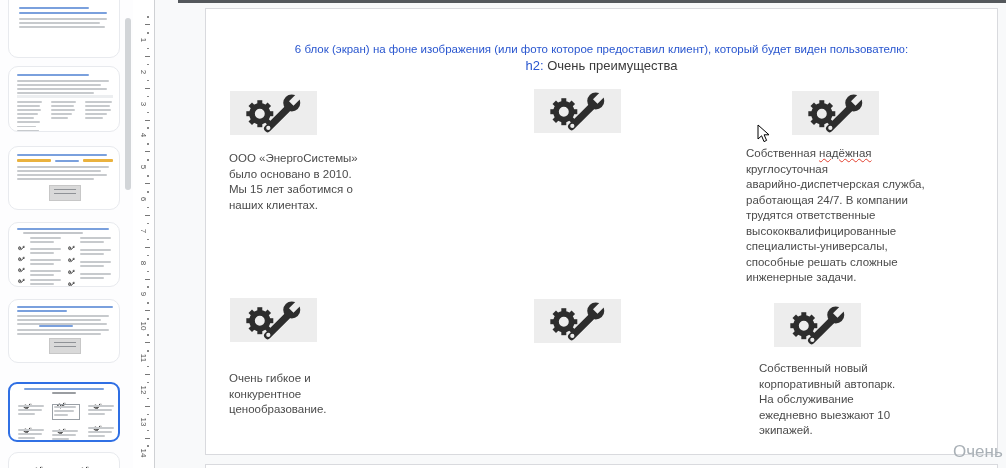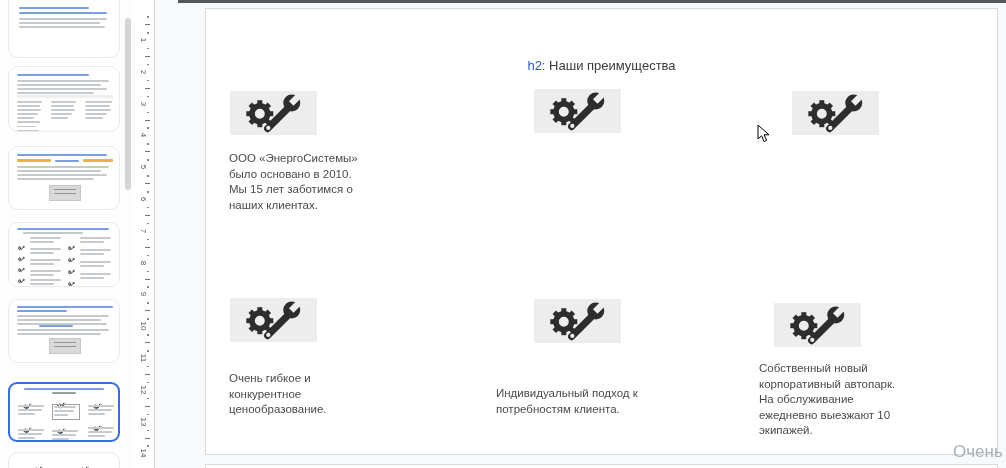--- a/index.html
+++ b/index.html
@@ -355,21 +355,22 @@
     <div class="dash" style="top: 405.7px;"></div>
     <div class="dot" style="top: 413.6px;"></div>
     <div class="num" style="top: 417.6px;">13</div>
     <div class="dot" style="top: 429.5px;"></div>
     <div class="dash" style="top: 437.5px;"></div>
     <div class="dot" style="top: 445.4px;"></div>
     <div class="num" style="top: 449.4px;">14</div>
   </div>
 
 <div class="page">
-  <div class="h2-line"><span class="pfx">h2:</span><span> Наши преимущества</span></div>
+  <div class="note-line">6 блок (экран) на фоне изображения (или фото которое предоставил клиент), который будет виден пользователю:</div>
+  <div class="h2-line"><span class="pfx">h2:</span><span> Очень преимущества</span></div>
 
   <div class="icon-tile" style="left:24px;top:82px">
       <svg width="76" height="44" viewBox="0 0 100 62">
         <use href="#gw"></use>
       </svg>
     </div>
   <div class="icon-tile" style="left:328px;top:80px">
       <svg width="76" height="44" viewBox="0 0 100 62">
         <use href="#gw"></use>
       </svg>
@@ -377,42 +378,49 @@
   <div class="icon-tile" style="left:586px;top:82px">
       <svg width="76" height="44" viewBox="0 0 100 62">
         <use href="#gw"></use>
       </svg>
     </div>
 
   <div class="adv-text" style="left:23px;top:142px;width:165px">ООО «ЭнергоСистемы»
 было основано в 2010.
 Мы 15 лет заботимся о
 наших клиентах.</div>
+  <div class="adv-text" style="left:540px;top:137px;width:225px"><span>Собственная </span><span class="misspell">надёжная</span><span>
+круглосуточная
+аварийно-диспетчерская служба,
+работающая 24/7. В компании
+трудятся ответственные
+высококвалифицированные
+специалисты-универсалы,
+способные решать сложные
+инженерные задачи.</span></div>
 
   <div class="icon-tile" style="left:24px;top:289px">
       <svg width="76" height="44" viewBox="0 0 100 62">
         <use href="#gw"></use>
       </svg>
     </div>
   <div class="icon-tile" style="left:328px;top:290px">
       <svg width="76" height="44" viewBox="0 0 100 62">
         <use href="#gw"></use>
       </svg>
     </div>
   <div class="icon-tile" style="left:568px;top:294px">
       <svg width="76" height="44" viewBox="0 0 100 62">
         <use href="#gw"></use>
       </svg>
     </div>
 
   <div class="adv-text" style="left:23px;top:362px;width:140px">Очень гибкое и
 конкурентное
 ценообразование.</div>
-  <div class="adv-text" style="left:290px;top:377px;width:180px">Индивидуальный подход к
-потребностям клиента.</div>
   <div class="adv-text" style="left:553px;top:352px;width:180px">Собственный новый
 корпоративный автопарк.
 На обслуживание
 ежедневно выезжают 10
 экипажей.</div>
 </div>
 
 <div class="next-page"></div>
 
 <div class="watermark">Очень</div>

